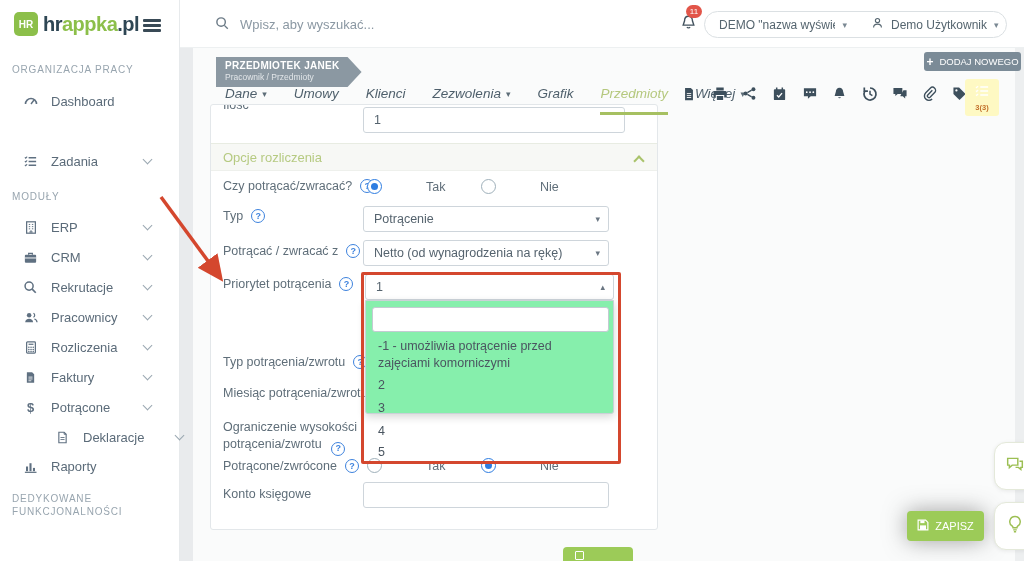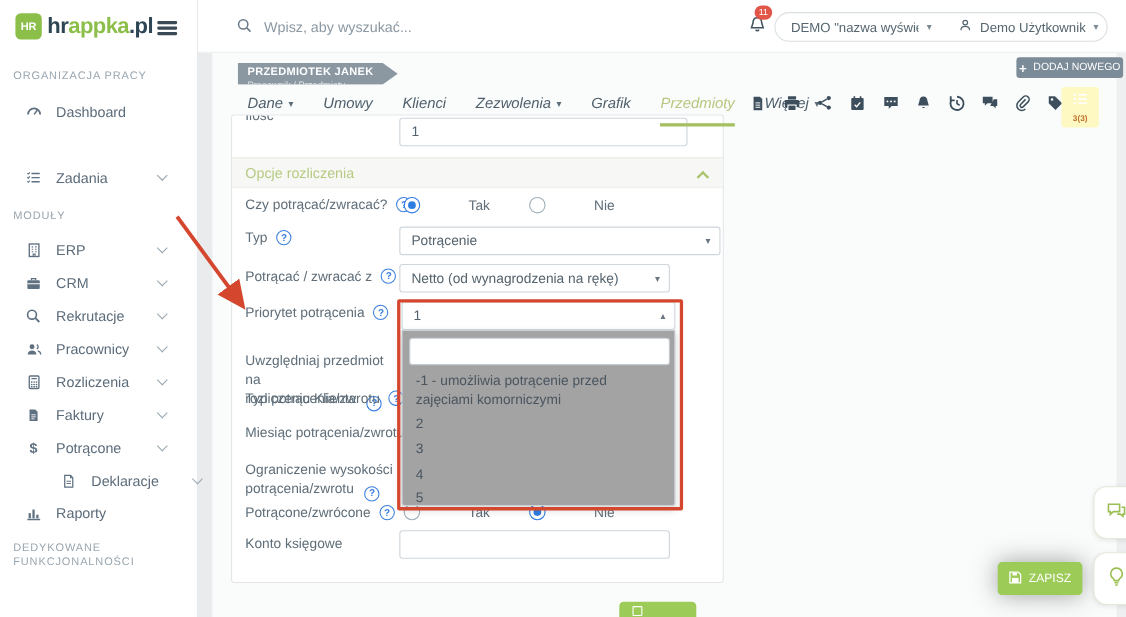--- a/index.html
+++ b/index.html
@@ -32,21 +32,21 @@
   .pill { position:absolute; left:524px; top:11px; width:303px; height:27px; border:1px solid #dbe0e3; border-radius:14px; background:#fff; display:flex; align-items:center; }
   .pill-seg { display:flex; align-items:center; height:100%; padding:0 10px 0 14px; font-size:12px; color:#55656f; cursor:pointer; }
   .pill-seg .txt { max-width:118px; white-space:nowrap; overflow:hidden; }
   .pill-div { width:1px; height:100%; background:#dbe0e3; }
   .caret { font-size:9px; color:#7a8893; margin-left:7px; }
   .person-ico { color:#55656f; margin-right:7px; }
 
   
   .content-strip-left { position:absolute; left:180px; top:48px; width:13px; height:513px; background:#e9ebed; z-index:3; }
   .content-strip-right { position:absolute; left:1015px; top:48px; width:9px; height:513px; background:#edeff0; z-index:3; }
-  .breadcrumb { position:absolute; left:216px; top:57px; height:20px; background:#8b98a2; color:#fff; padding:3px 22px 16px 9px; clip-path:polygon(0 0, calc(100% - 14px) 0, 100% 50%, calc(100% - 14px) 100%, 0 100%); z-index:4; }
+  .breadcrumb { position:absolute; left:216px; top:57px; height:30px; background:#8b98a2; color:#fff; padding:3px 22px 16px 9px; clip-path:polygon(0 0, calc(100% - 14px) 0, 100% 50%, calc(100% - 14px) 100%, 0 100%); z-index:4; }
   .breadcrumb .t1 { font-size:10px; font-weight:bold; letter-spacing:.3px; }
   .breadcrumb .t2 { font-size:8.5px; color:#e2e6e9; margin-top:1px; }
   .add-new { position:absolute; left:924px; top:52px; width:97px; height:19px; background:#7b8b97; border-radius:3px; color:#fff; font-size:9.5px; display:flex; align-items:center; justify-content:center; gap:6px; cursor:pointer; z-index:4; }
   .add-new .plus { font-size:12px; font-weight:bold; }
 
   .tabs-row { position:absolute; left:225px; top:86px; display:flex; gap:27px; z-index:4; }
   .tab { font-size:13.5px; color:#4e5f6b; padding-bottom:11px; display:flex; align-items:flex-start; gap:5px; cursor:pointer;font-style:italic; }
   .tab .caret { margin-left:0; margin-top:3px; color:#5d6d78; }
   .tab.active { color:#b5c87e; border-bottom:3px solid #a6c061; }
 
@@ -65,21 +65,21 @@
   .sec-header { position:absolute; left:0; top:38px; width:448px; height:28px; background:#f7f8f5; border-top:1px solid #e8ece2; border-bottom:1px solid #eef0ec; display:flex; align-items:center; }
   .sec-title { font-size:13px; color:#b6ca82; margin-left:12px; }
   .chev-up { position:absolute; right:16px; top:13px; width:8px; height:8px; border-right:2px solid #a9c36b; border-bottom:2px solid #a9c36b; transform:rotate(-135deg); cursor:pointer; }
   .radio { width:15px; height:15px; border:1px solid #9fb0ba; border-radius:50%; background:#fff; position:absolute; cursor:pointer; }
   .radio.sel { border-color:#2e7de1; }
   .radio.sel::after { content:''; position:absolute; inset:3px; background:#2e7de1; border-radius:50%; }
   .rlabel { position:absolute; font-size:12.5px; color:#5f6e79; cursor:pointer;margin-left:38px; }
 
   
   .dd-select { left:154px; top:169px; width:249px; z-index:20; }
-  .dd-panel { position:absolute; left:154px; top:195px; width:249px; height:160px; background:#a3a3a3; border:1px solid #cad1d7; border-radius:0 0 3px 3px; box-shadow:0 3px 8px rgba(0,0,0,.16); z-index:20; }
+  .dd-panel { position:absolute; left:154px; top:195px; width:249px; height:114px; background:#86efac; border:1px solid #cad1d7; border-radius:0 0 3px 3px; box-shadow:0 3px 8px rgba(0,0,0,.16); z-index:20; }
   .dd-search { position:absolute; left:6px; top:6px; width:237px; height:25px; border:1px solid #c3cbd2; border-radius:3px; background:#fff; }
   .dd-opt { position:absolute; left:12px; font-size:12.5px; color:#4a5560; width:228px; line-height:17px; cursor:pointer; }
   .red-rect { position:absolute; left:150px; top:167px; width:260px; height:192px; border:3px solid #d4472e; border-radius:2px; z-index:40; pointer-events:none; }
 
   
   .annot-arrow { position:absolute; left:0; top:0; z-index:60; pointer-events:none; }
   .save-btn { position:absolute; left:907px; top:511px; width:77px; height:30px; background:#9ccb58; border-radius:4px; color:#fff; font-size:11px; display:flex; align-items:center; justify-content:center; gap:6px; cursor:pointer; box-shadow:0 0 22px rgba(70,70,70,.5); z-index:10; }
   .float-btn { position:absolute; width:42px; height:48px; background:#fff; border:1px solid #e4e9da; border-radius:12px; box-shadow:0 1px 4px rgba(0,0,0,.08); display:flex; align-items:center; justify-content:center; color:#9cbf53; cursor:pointer; z-index:10; }
   .fb-chat { left:994px; top:442px; }
   .fb-bulb { left:994px; top:502px; }
@@ -387,21 +387,21 @@
     </span>
     <span class="radio sel" style="left:156px; top:74px;"></span>
     <span class="rlabel" style="left:177px; top:75px;">Tak</span>
     <span class="radio" style="left:270px; top:74px;"></span>
     <span class="rlabel" style="left:291px; top:75px;">Nie</span>
 
     <span class="flabel" style="left:12px; top:104px;">
       <span>Typ</span>
       <span class="help">?</span>
     </span>
-    <div class="select" style="left:152px; top:101px; width:292px;">
+    <div class="select" style="left:152px; top:101px; width:246px;">
       <span>Potrącenie</span>
       <span class="caret">▾</span>
     </div>
 
     <span class="flabel" style="left:12px; top:139px;">
       <span>Potrącać / zwracać z</span>
       <span class="help">?</span>
     </span>
     <div class="select" style="left:152px; top:135px; width:246px;">
       <span>Netto (od wynagrodzenia na rękę)</span>
@@ -419,25 +419,20 @@
     <div class="dd-panel">
       <input class="dd-search" type="text" value="" style="">
       <div class="dd-opt" style="top:37px;">-1 - umożliwia potrącenie przed zajęciami komorniczymi</div>
       <div class="dd-opt" style="top:76px;">2</div>
       <div class="dd-opt" style="top:99px;">3</div>
       <div class="dd-opt" style="top:122px;">4</div>
       <div class="dd-opt" style="top:143px;">5</div>
     </div>
     <div class="red-rect"></div>
 
-    <span class="flabel" style="left:12px; top:215px; width:138px; display:block; line-height:17px;">
-      <span>Uwzględniaj przedmiot na</span><br>
-      <span>rozliczeniu Klienta</span>
-      <span class="help" style="margin-left:6px; vertical-align:-3px;">?</span>
-    </span>
 
     <span class="flabel" style="left:12px; top:250px;">
       <span>Typ potrącenia/zwrotu</span>
       <span class="help">?</span>
     </span>
 
     <span class="flabel" style="left:12px; top:281px;">
       <span>Miesiąc potrącenia/zwrotu</span>
     </span>
 

